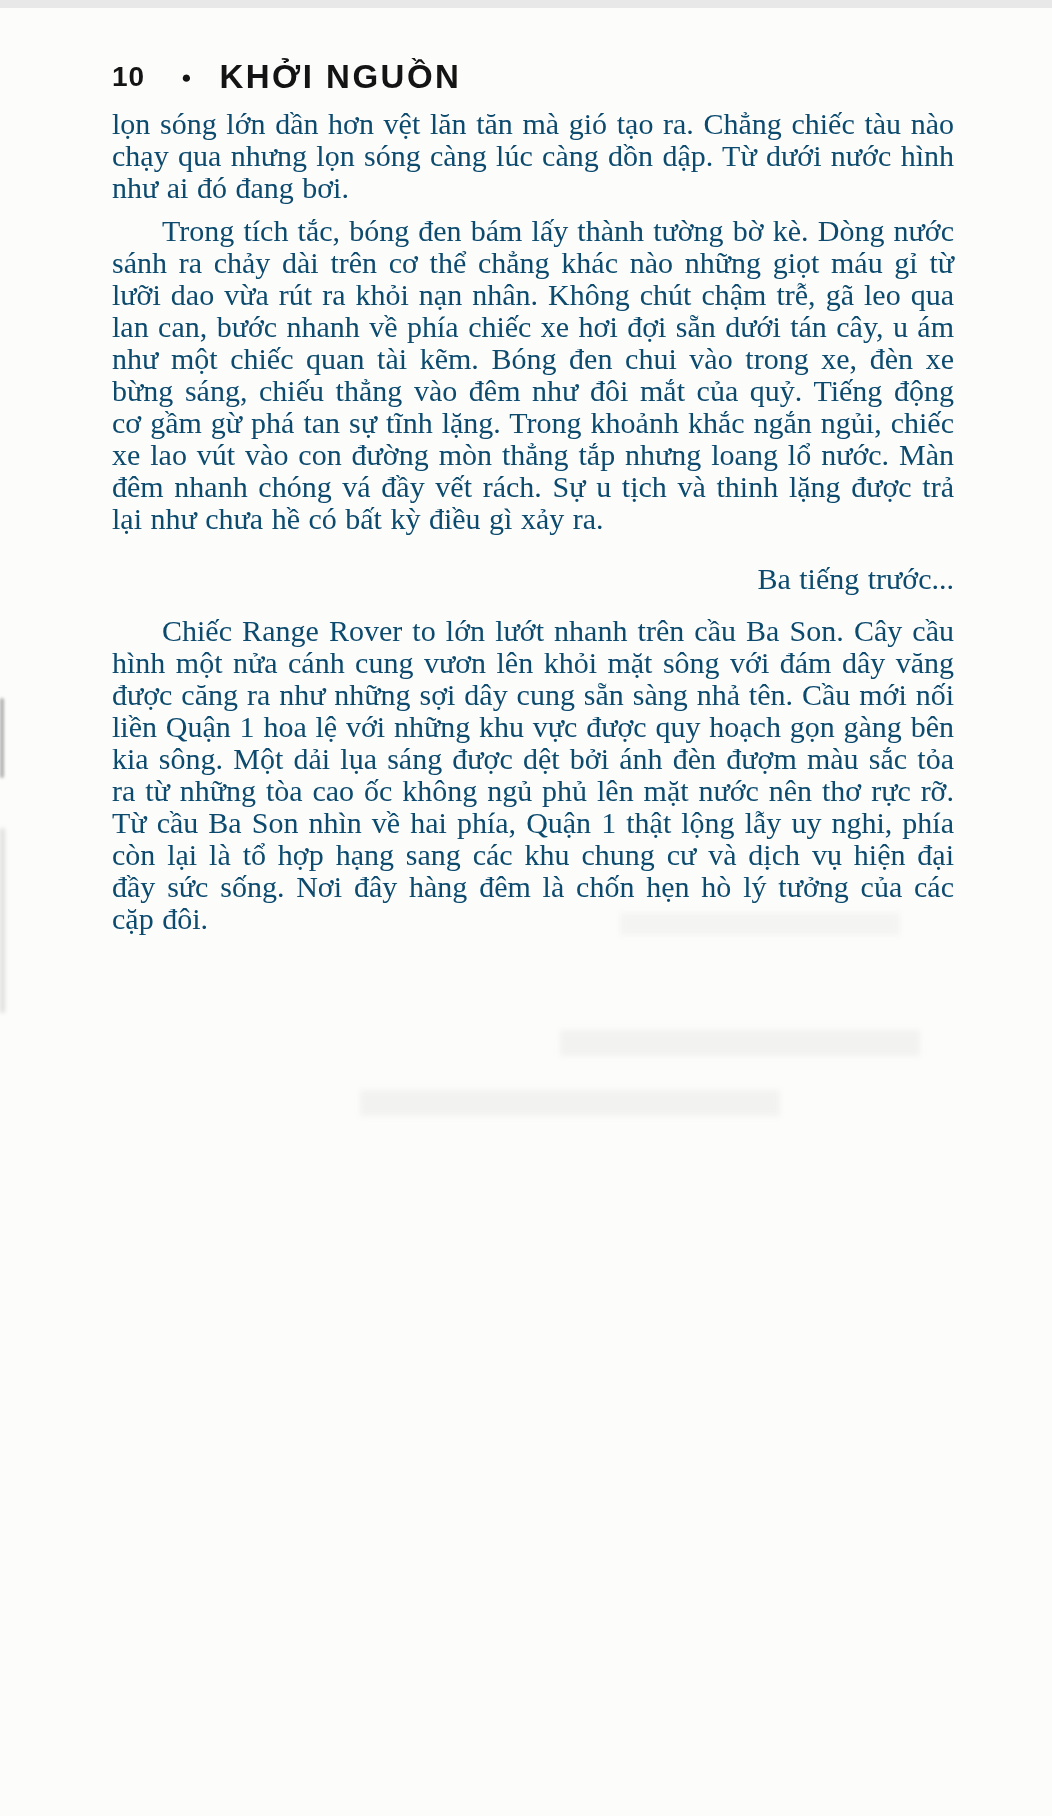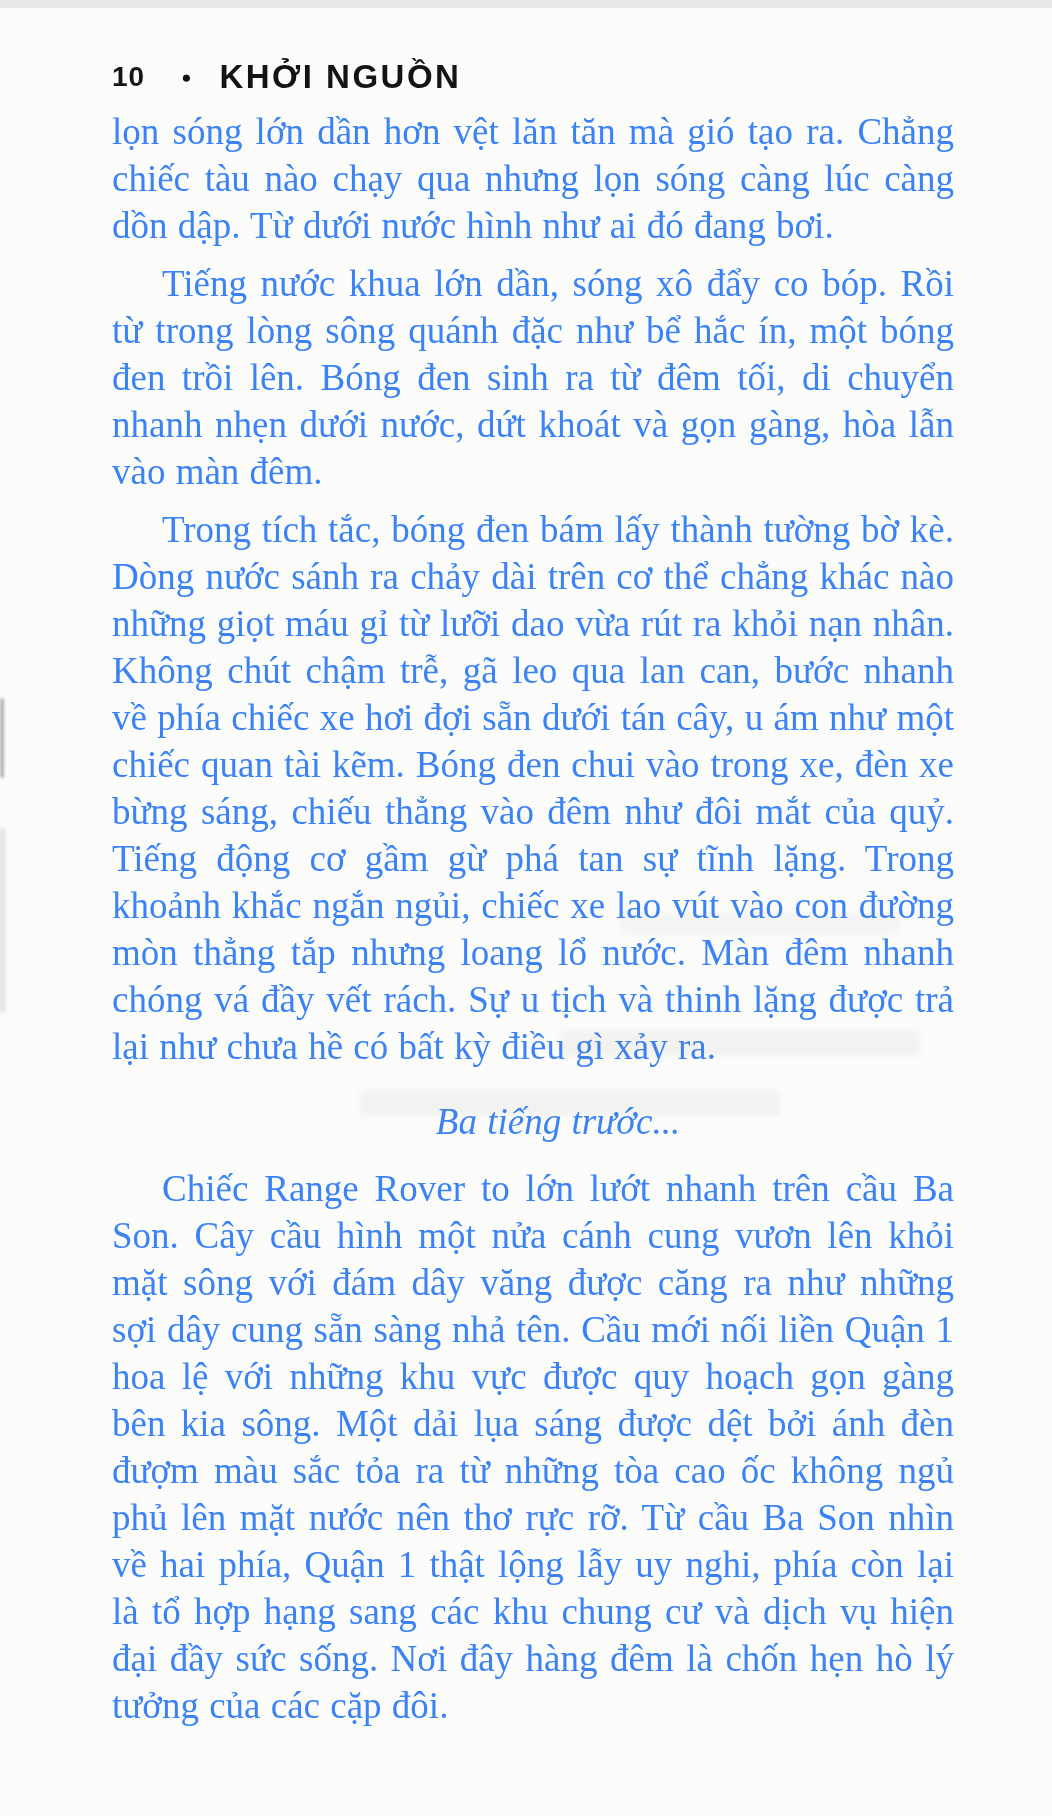--- a/index.html
+++ b/index.html
@@ -40,38 +40,37 @@
     font-size: 33px;
     letter-spacing: 2.5px;
   }
   
   .body-text {
     position: absolute;
     top: 100px;
     left: 112px;
     width: 842px;
     font-family: "Liberation Serif", "DejaVu Serif", serif;
-    font-size: 37px;
-    line-height: 47px;
+    font-size: 30px;
+    line-height: 32px;
     text-align: justify;
-    color: #3b82f6;
+    color: #0c4a6e;
   }
   .para {
     margin: 0 0 11px 0;
     text-indent: 50px;
     word-spacing: 1px;
   }
   .para.no-indent {
     text-indent: 0;
   }
   .para.scene-break {
-    font-style: italic;
     margin-top: 28px;
     margin-bottom: 20px;
-    text-align: center;
+    text-align: right;
   }
   .para.continues {
     text-align-last: justify;
     margin-bottom: 0;
   }
   
   .artifact {
     position: absolute;
     pointer-events: none;
   }
@@ -114,21 +113,20 @@
 <div class="page">
 
   <header class="running-head">
     <span class="pagenum">10</span>
     <span class="bullet">●</span>
     <span class="chapter">KHỞI NGUỒN</span>
   </header>
 
   <main class="body-text">
     <p class="para no-indent">lọn sóng lớn dần hơn vệt lăn tăn mà gió tạo ra. Chẳng chiếc tàu nào chạy qua nhưng lọn sóng càng lúc càng dồn dập. Từ dưới nước hình như ai đó đang bơi.</p>
-    <p class="para">Tiếng nước khua lớn dần, sóng xô đẩy co bóp. Rồi từ trong lòng sông quánh đặc như bể hắc ín, một bóng đen trồi lên. Bóng đen sinh ra từ đêm tối, di chuyển nhanh nhẹn dưới nước, dứt khoát và gọn gàng, hòa lẫn vào màn đêm.</p>
     <p class="para">Trong tích tắc, bóng đen bám lấy thành tường bờ kè. Dòng nước sánh ra chảy dài trên cơ thể chẳng khác nào những giọt máu gỉ từ lưỡi dao vừa rút ra khỏi nạn nhân. Không chút chậm trễ, gã leo qua lan can, bước nhanh về phía chiếc xe hơi đợi sẵn dưới tán cây, u ám như một chiếc quan tài kẽm. Bóng đen chui vào trong xe, đèn xe bừng sáng, chiếu thẳng vào đêm như đôi mắt của quỷ. Tiếng động cơ gầm gừ phá tan sự tĩnh lặng. Trong khoảnh khắc ngắn ngủi, chiếc xe lao vút vào con đường mòn thẳng tắp nhưng loang lổ nước. Màn đêm nhanh chóng vá đầy vết rách. Sự u tịch và thinh lặng được trả lại như chưa hề có bất kỳ điều gì xảy ra.</p>
     <p class="para scene-break">Ba tiếng trước...</p>
     <p class="para">Chiếc Range Rover to lớn lướt nhanh trên cầu Ba Son. Cây cầu hình một nửa cánh cung vươn lên khỏi mặt sông với đám dây văng được căng ra như những sợi dây cung sẵn sàng nhả tên. Cầu mới nối liền Quận 1 hoa lệ với những khu vực được quy hoạch gọn gàng bên kia sông. Một dải lụa sáng được dệt bởi ánh đèn đượm màu sắc tỏa ra từ những tòa cao ốc không ngủ phủ lên mặt nước nên thơ rực rỡ. Từ cầu Ba Son nhìn về hai phía, Quận 1 thật lộng lẫy uy nghi, phía còn lại là tổ hợp hạng sang các khu chung cư và dịch vụ hiện đại đầy sức sống. Nơi đây hàng đêm là chốn hẹn hò lý tưởng của các cặp đôi.</p>
   </main>
 
   <div class="artifact edge-streak-1"></div>
   <div class="artifact edge-streak-2"></div>
   <div class="artifact ghost-1"></div>
   <div class="artifact ghost-2"></div>
   <div class="artifact ghost-3"></div>

